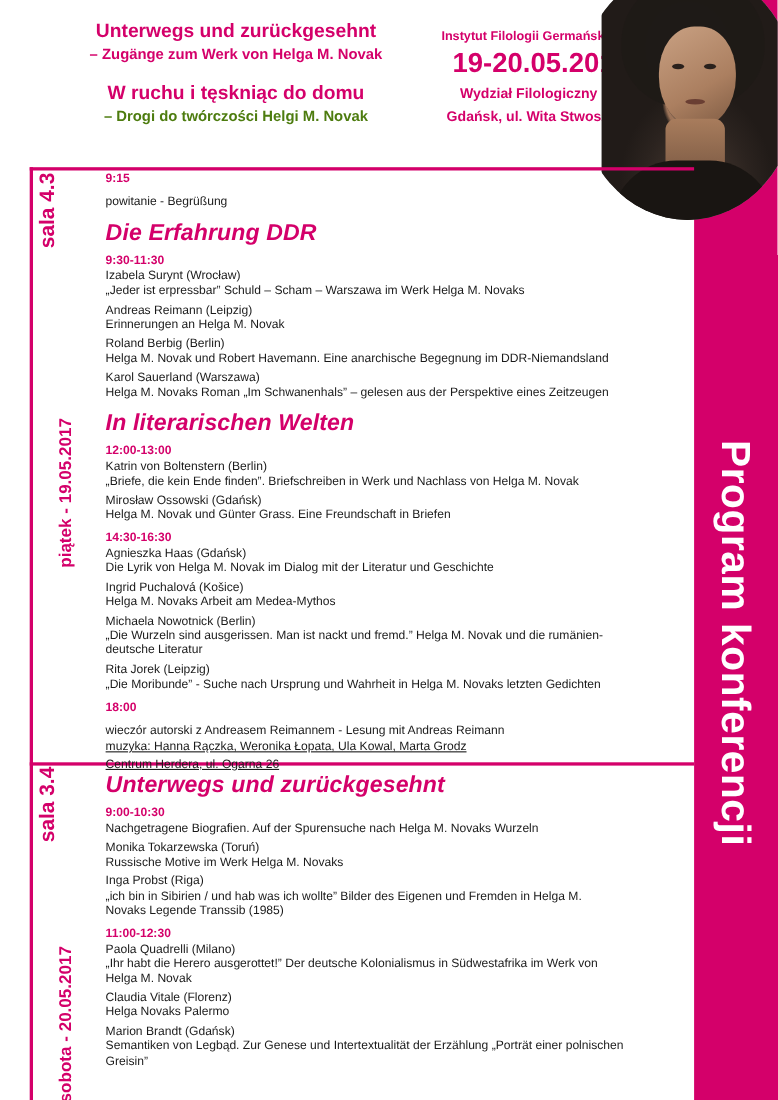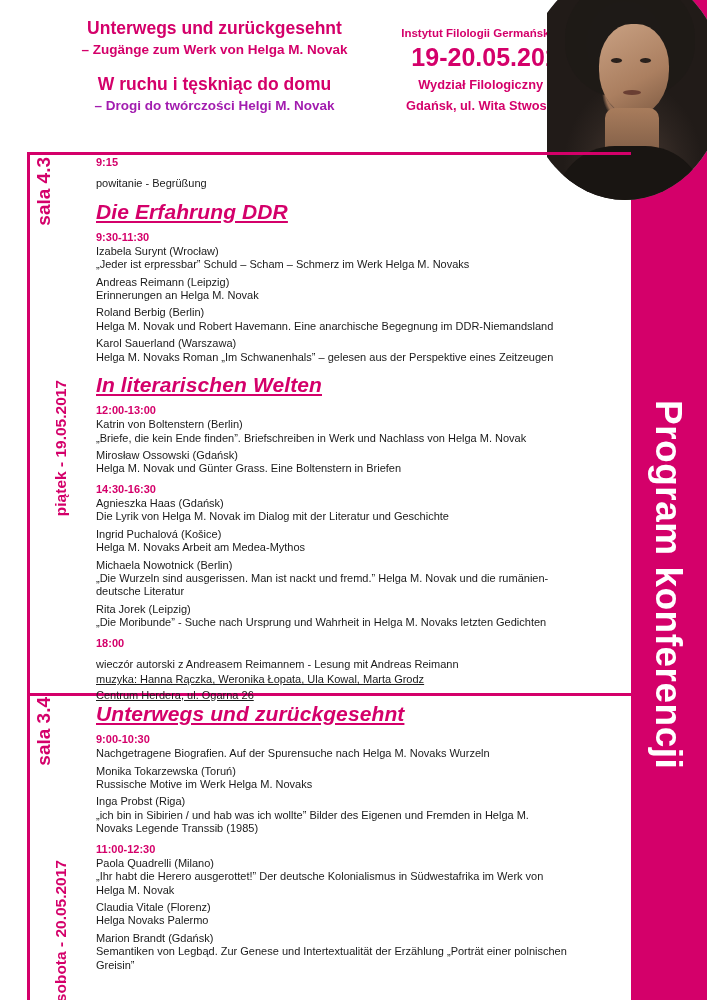--- a/index.html
+++ b/index.html
@@ -80,21 +80,21 @@
     margin-top: 1px;
   }
   .title-pl {
     color: #d4006a;
     font-weight: bold;
     font-size: 17.5px;
     line-height: 1.25;
     margin-top: 16px;
   }
   .subtitle-pl {
-    color: #a21caf;
+    color: #4d7c0f;
     font-weight: bold;
     font-size: 13.5px;
     line-height: 1.3;
     margin-top: 1px;
   }
 
   .header-right {
     position: absolute;
     left: 392px;
     top: 26px;
@@ -234,21 +234,20 @@
     top: 156px;
     width: 520px;
   }
   .session-head {
     color: #d4006a;
     font-style: italic;
     font-weight: bold;
     font-size: 21px;
     margin: 9px 0 6px 0;
     letter-spacing: 0.1px;
-    text-decoration: underline;
   }
   .time {
     color: #d4006a;
     font-weight: bold;
     font-size: 11px;
     line-height: 1.2;
     margin-top: 7px;
   }
   .entry {
     margin-top: 4px;
@@ -325,21 +324,21 @@
   <div class="content">
 
     <div class="time" style="margin-top:0">9:15</div>
     <div class="plain">powitanie - Begrüßung</div>
 
     <div class="session-head">Die Erfahrung DDR</div>
     <div class="time">9:30-11:30</div>
 
     <div class="entry first">
       <div class="who">Izabela Surynt (Wrocław)</div>
-      <div class="what">„Jeder ist erpressbar”  Schuld – Scham – Schmerz im Werk Helga M. Novaks</div>
+      <div class="what">„Jeder ist erpressbar”  Schuld – Scham – Warszawa im Werk Helga M. Novaks</div>
     </div>
     <div class="entry">
       <div class="who">Andreas Reimann (Leipzig)</div>
       <div class="what">Erinnerungen an Helga M. Novak</div>
     </div>
     <div class="entry">
       <div class="who">Roland Berbig (Berlin)</div>
       <div class="what">Helga M. Novak und Robert Havemann. Eine anarchische Begegnung im DDR-Niemandsland</div>
     </div>
     <div class="entry">
@@ -349,21 +348,21 @@
 
     <div class="session-head">In literarischen Welten</div>
     <div class="time">12:00-13:00</div>
 
     <div class="entry first">
       <div class="who">Katrin von Boltenstern (Berlin)</div>
       <div class="what">„Briefe, die kein Ende finden”. Briefschreiben in Werk und Nachlass von Helga M. Novak</div>
     </div>
     <div class="entry">
       <div class="who">Mirosław Ossowski (Gdańsk)</div>
-      <div class="what">Helga M. Novak und Günter Grass. Eine Boltenstern in Briefen</div>
+      <div class="what">Helga M. Novak und Günter Grass. Eine Freundschaft in Briefen</div>
     </div>
 
     <div class="time">14:30-16:30</div>
 
     <div class="entry first">
       <div class="who">Agnieszka Haas (Gdańsk)</div>
       <div class="what">Die Lyrik von Helga M. Novak im Dialog mit der Literatur und Geschichte</div>
     </div>
     <div class="entry">
       <div class="who">Ingrid Puchalová (Košice)</div>

